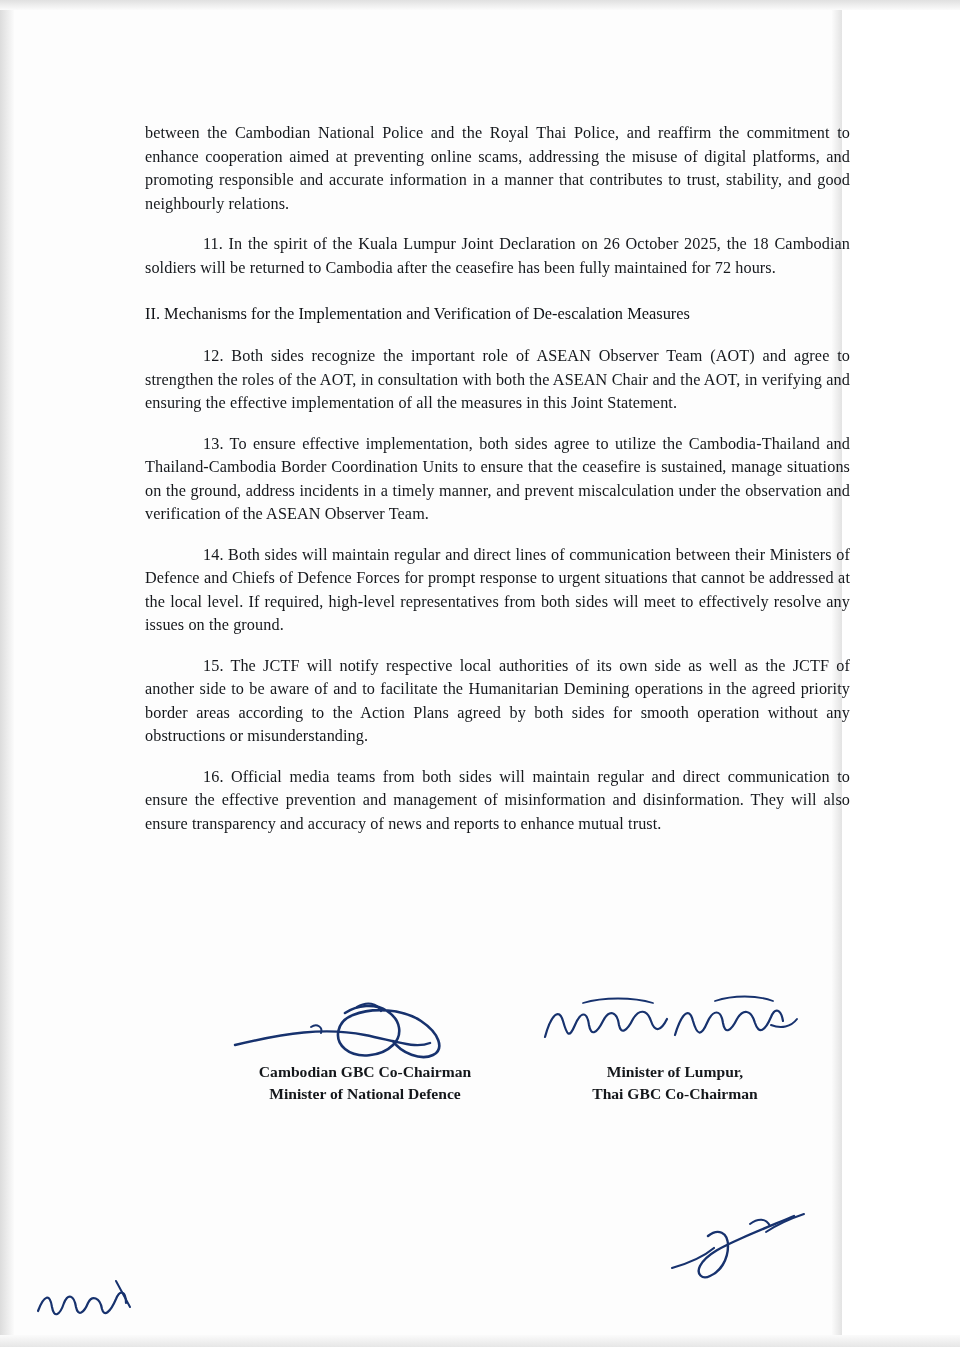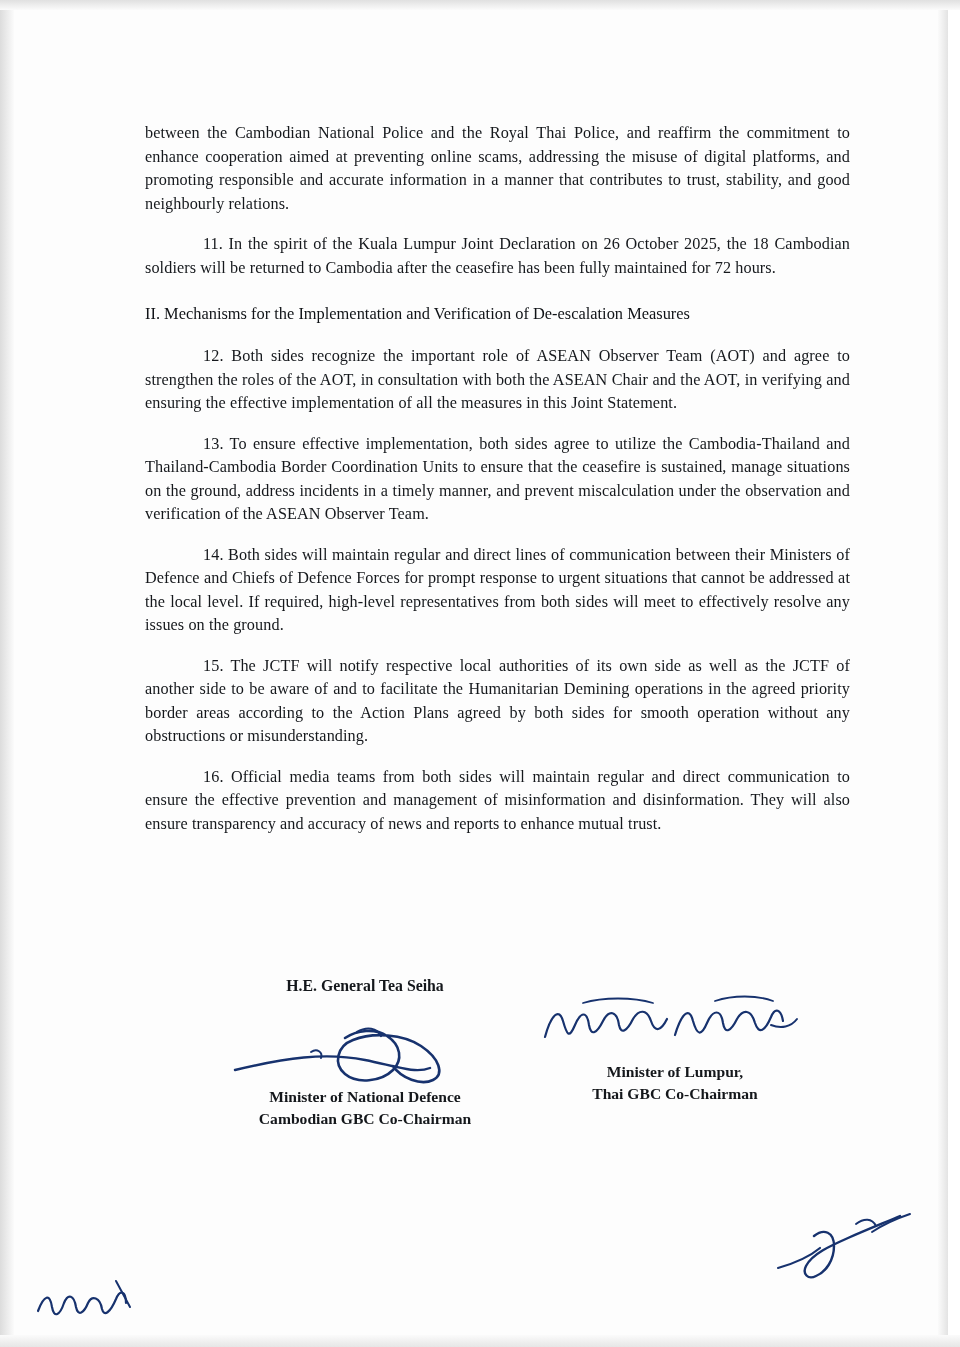--- a/index.html
+++ b/index.html
@@ -11,21 +11,21 @@
     width: 960px;
     height: 1347px;
     font-family: "Liberation Serif", serif;
     color: #1a1a1a;
     position: relative;
     overflow: hidden;
   }
   .page {
     position: absolute;
     left: 0; top: 0;
-    width: 948px;
+    width: 842px;
     height: 1347px;
     background: #fdfdfd;
   }
   
   .scan-edge-left {
     position: absolute;
     left: 0; top: 0;
     width: 14px; height: 1347px;
     background: linear-gradient(to right, #dcdcdc, #fbfbfb);
   }
@@ -182,34 +182,33 @@
 
     <p class="body-text indented">15. The JCTF will notify respective local authorities of its own side as well as the JCTF of another side to be aware of and to facilitate the Humanitarian Demining operations in the agreed priority border areas according to the Action Plans agreed by both sides for smooth operation without any obstructions or misunderstanding.</p>
 
     <p class="body-text indented">16. Official media teams from both sides will maintain regular and direct communication to ensure the effective prevention and management of misinformation and disinformation. They will also ensure transparency and accuracy of news and reports to enhance mutual trust.</p>
 
   </div>
 
   <div class="sig-block">
 
     <div class="sig-col left">
-      <div class="sig-name">H.E. General Tea Seiha</div>
       <div class="sig-space">
         <svg class="sig-scrawl sig-scrawl-left" viewBox="0 0 300 90" xmlns="http://www.w3.org/2000/svg">
           <path d="M10 62 C60 50, 100 44, 140 52 C170 58, 190 66, 205 60" stroke="#17326e" stroke-width="2.4" stroke-linecap="round"></path>
           <path d="M120 30 C132 22, 150 20, 162 28 C176 37, 178 52, 168 62 C156 74, 132 76, 120 66
                    C108 56, 112 38, 128 32 C148 24, 178 26, 196 38 C214 50, 220 66, 208 72
                    C196 78, 176 70, 168 58" stroke="#17326e" stroke-width="2.6" stroke-linecap="round"></path>
           <path d="M132 24 C142 18, 152 20, 156 28" stroke="#17326e" stroke-width="2.2" stroke-linecap="round"></path>
           <path d="M86 44 C92 40, 98 44, 96 50" stroke="#17326e" stroke-width="2" stroke-linecap="round"></path>
         </svg>
       </div>
       <div class="sig-title">
+        <div>Cambodian GBC Co-Chairman</div>
         <div>Minister of National Defence</div>
-        <div>Cambodian GBC Co-Chairman</div>
       </div>
     </div>
 
     <div class="sig-col right">
       <div class="sig-space">
         <svg class="sig-scrawl sig-scrawl-right" viewBox="0 0 300 80" xmlns="http://www.w3.org/2000/svg">
           <path d="M20 56 C26 34, 34 26, 38 40 C42 54, 44 58, 50 44 C56 30, 62 30, 64 44
                    C66 56, 72 52, 78 40 C84 28, 92 30, 94 44 C96 54, 102 50, 108 38
                    C114 28, 122 28, 126 40 C130 52, 136 50, 142 38" stroke="#17326e" stroke-width="2.2" stroke-linecap="round"></path>
           <path d="M150 54 C156 34, 164 24, 168 40 C172 54, 176 56, 182 42

